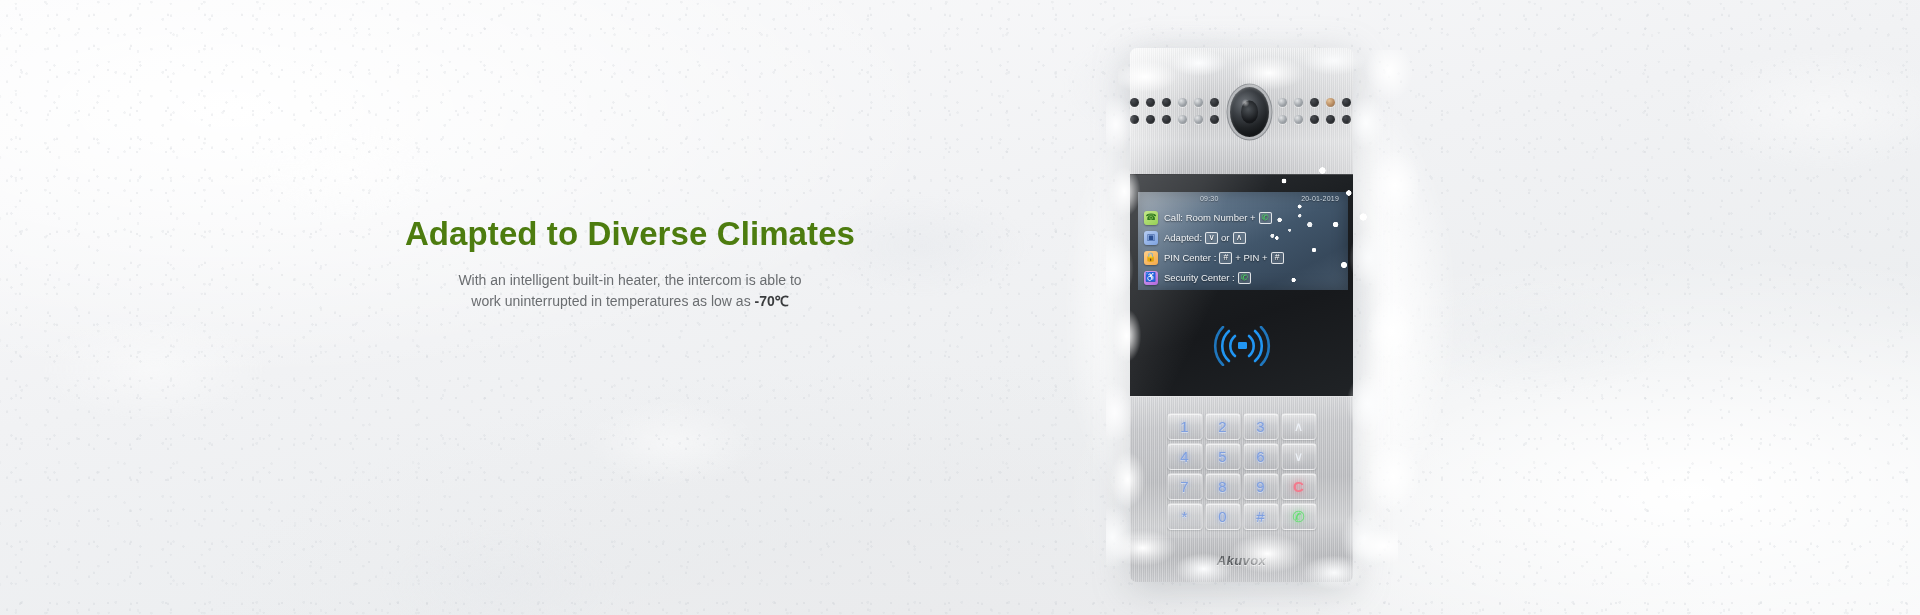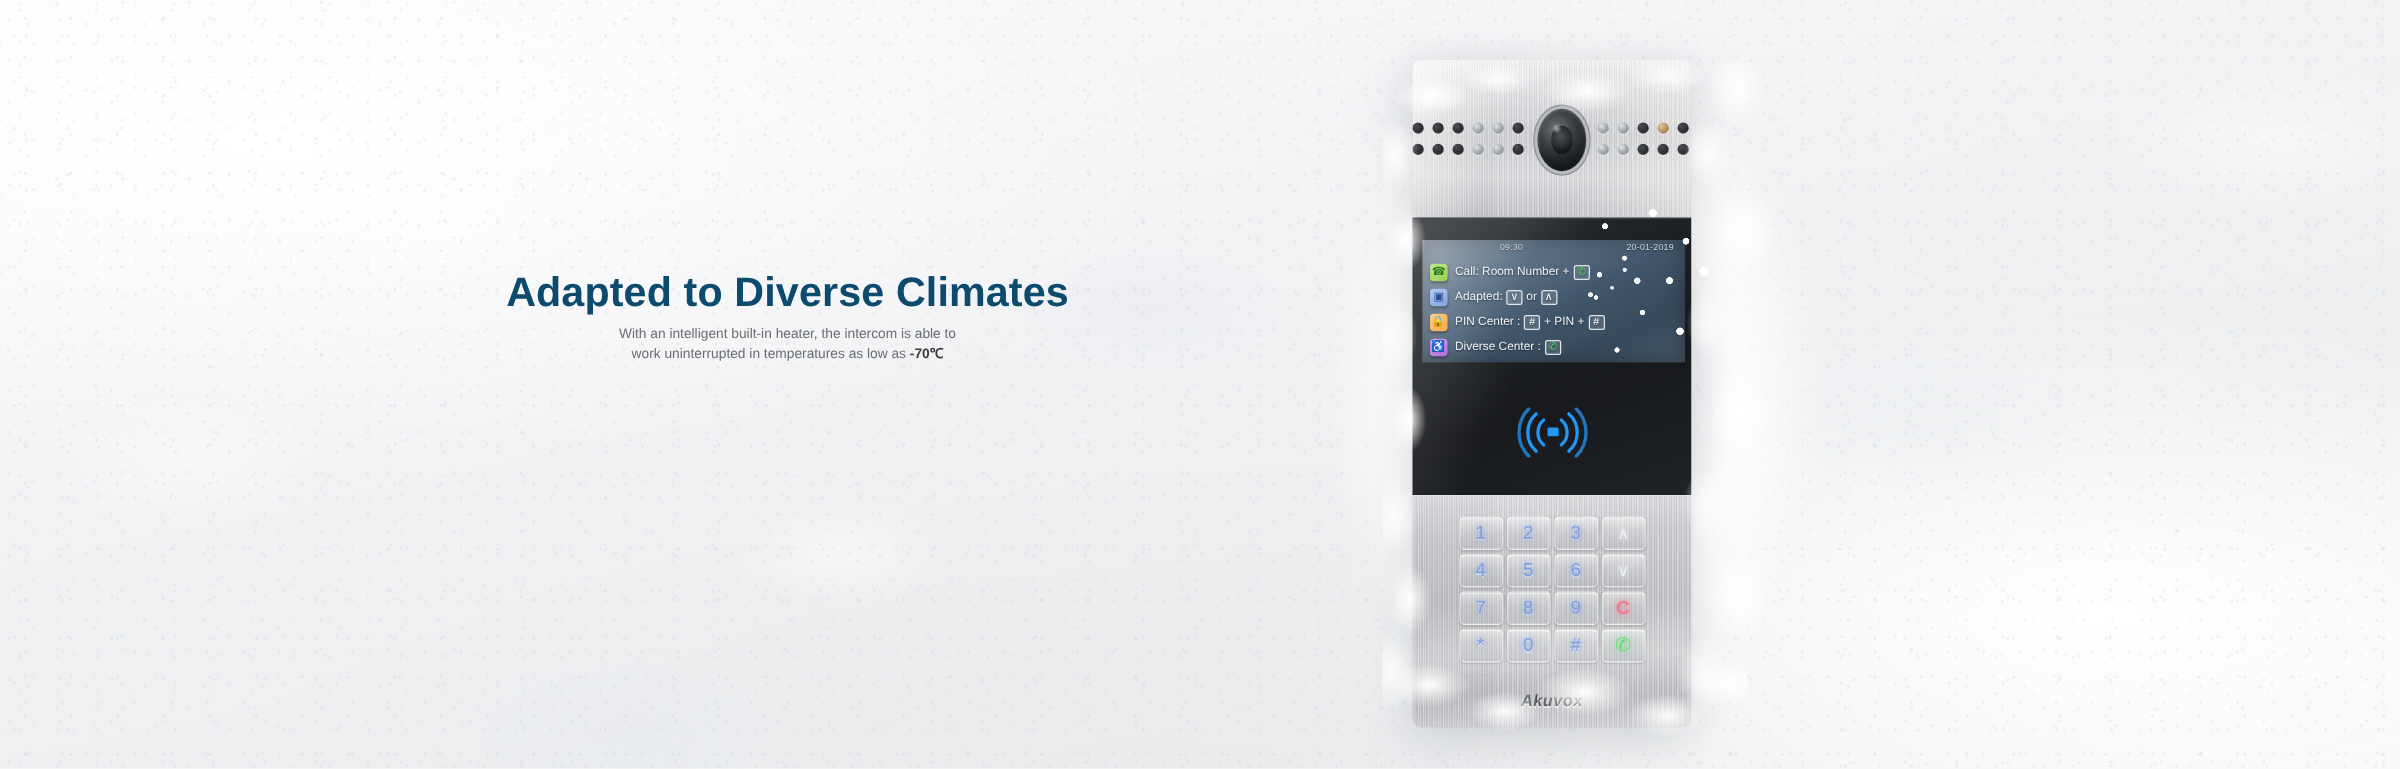--- a/index.html
+++ b/index.html
@@ -73,29 +73,29 @@
     left: 300px;
     top: 215px;
     width: 660px;
     text-align: center;
     z-index: 6;
   }
 
   #headline {
     font-size: 33px;
     font-weight: bold;
-    color: #0c4a6e;
+    color: #4d7c0f;
     letter-spacing: .1px;
     line-height: 1.15;
     white-space: nowrap;
   }
 
   #subcopy {
-    margin-top: 6px;
-    font-size: 11px;
+    margin-top: 17px;
+    font-size: 14px;
     color: #6a6d70;
     line-height: 1.5;
     font-weight: normal;
   }
   #subcopy .emph {
     font-weight: bold;
     color: #3a3c3e;
   }
 
   
@@ -560,21 +560,21 @@
                 <span>PIN Center :</span>
                 <span class="key-chip">#</span>
                 <span>+ PIN +</span>
                 <span class="key-chip">#</span>
               </span>
             </div>
 
             <div class="lcd-row">
               <span class="lcd-ico sec">♿</span>
               <span class="lcd-label">
-                <span>Diverse Center :</span>
+                <span>Security Center :</span>
                 <span class="key-chip green">✆</span>
               </span>
             </div>
 
           </div>
         </div>
 
         <div class="fleck-lcd"></div>
 
         <div class="rfid">

